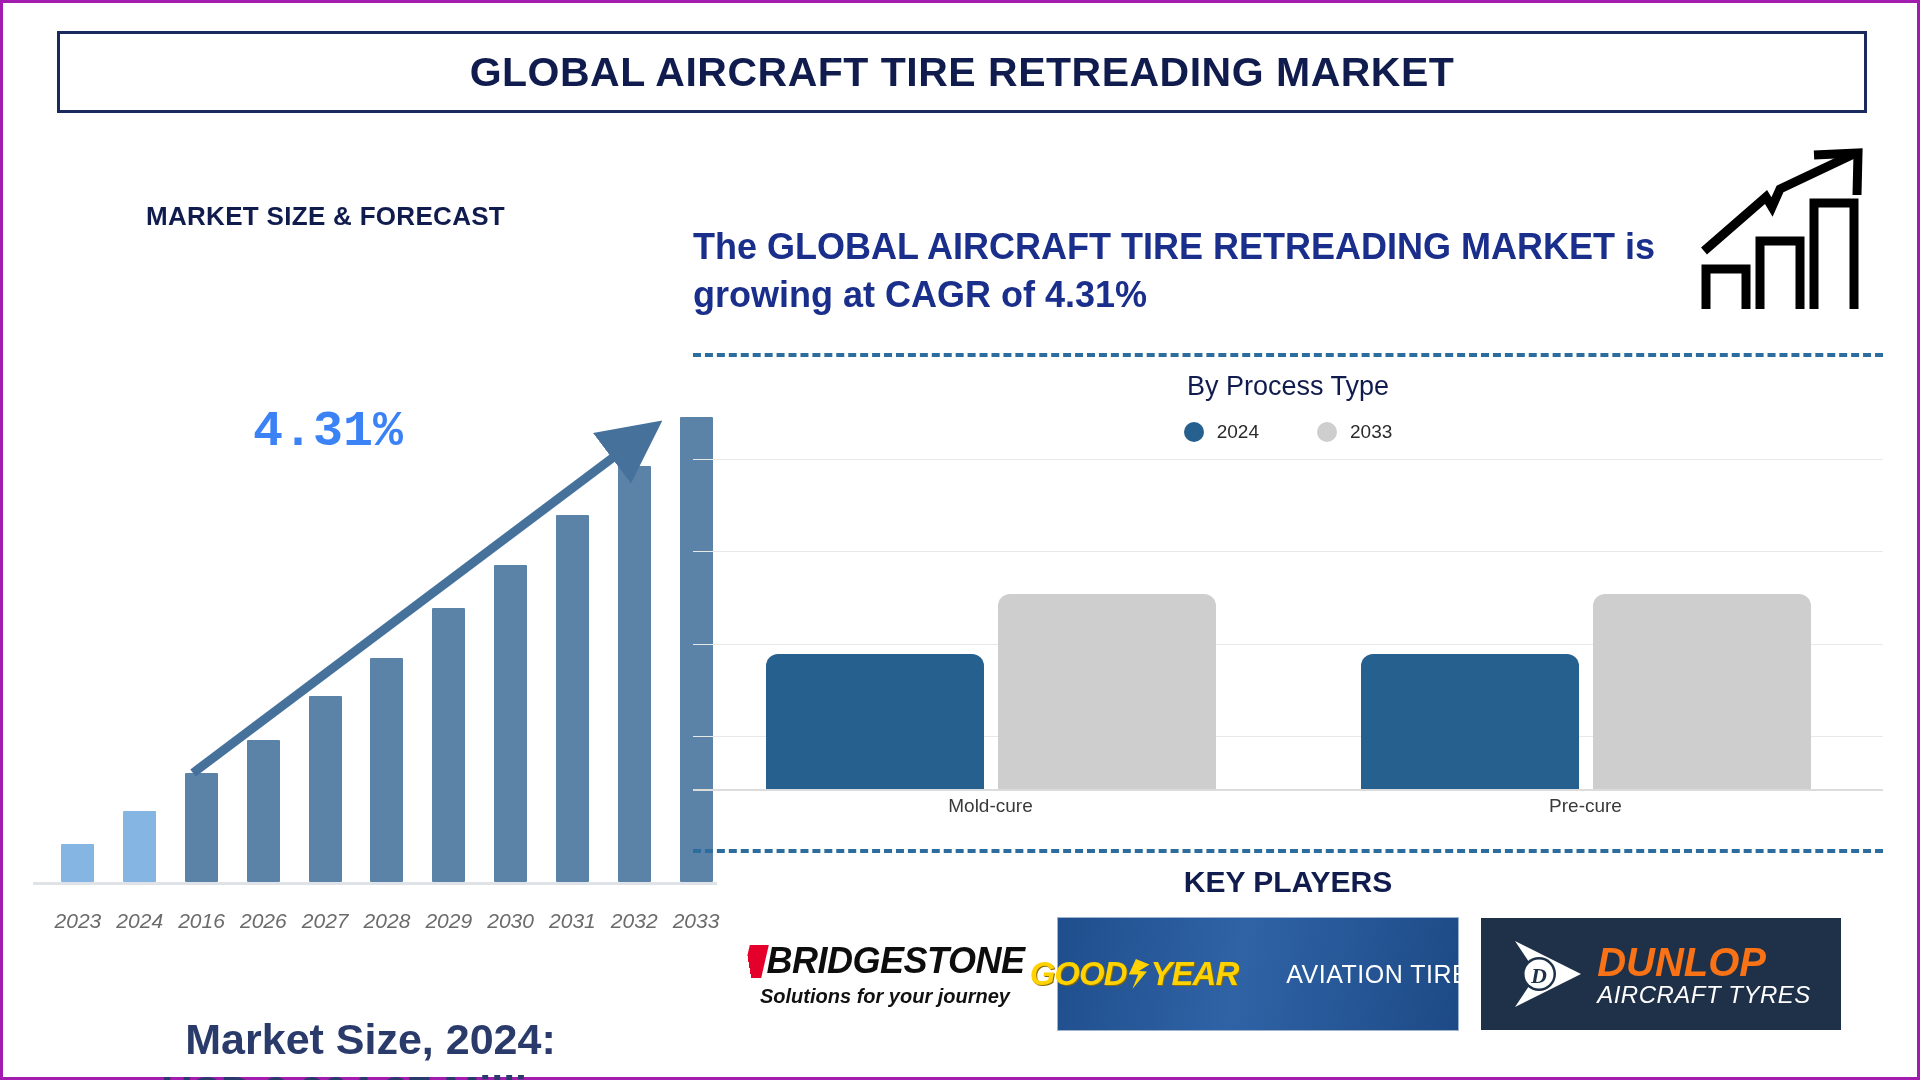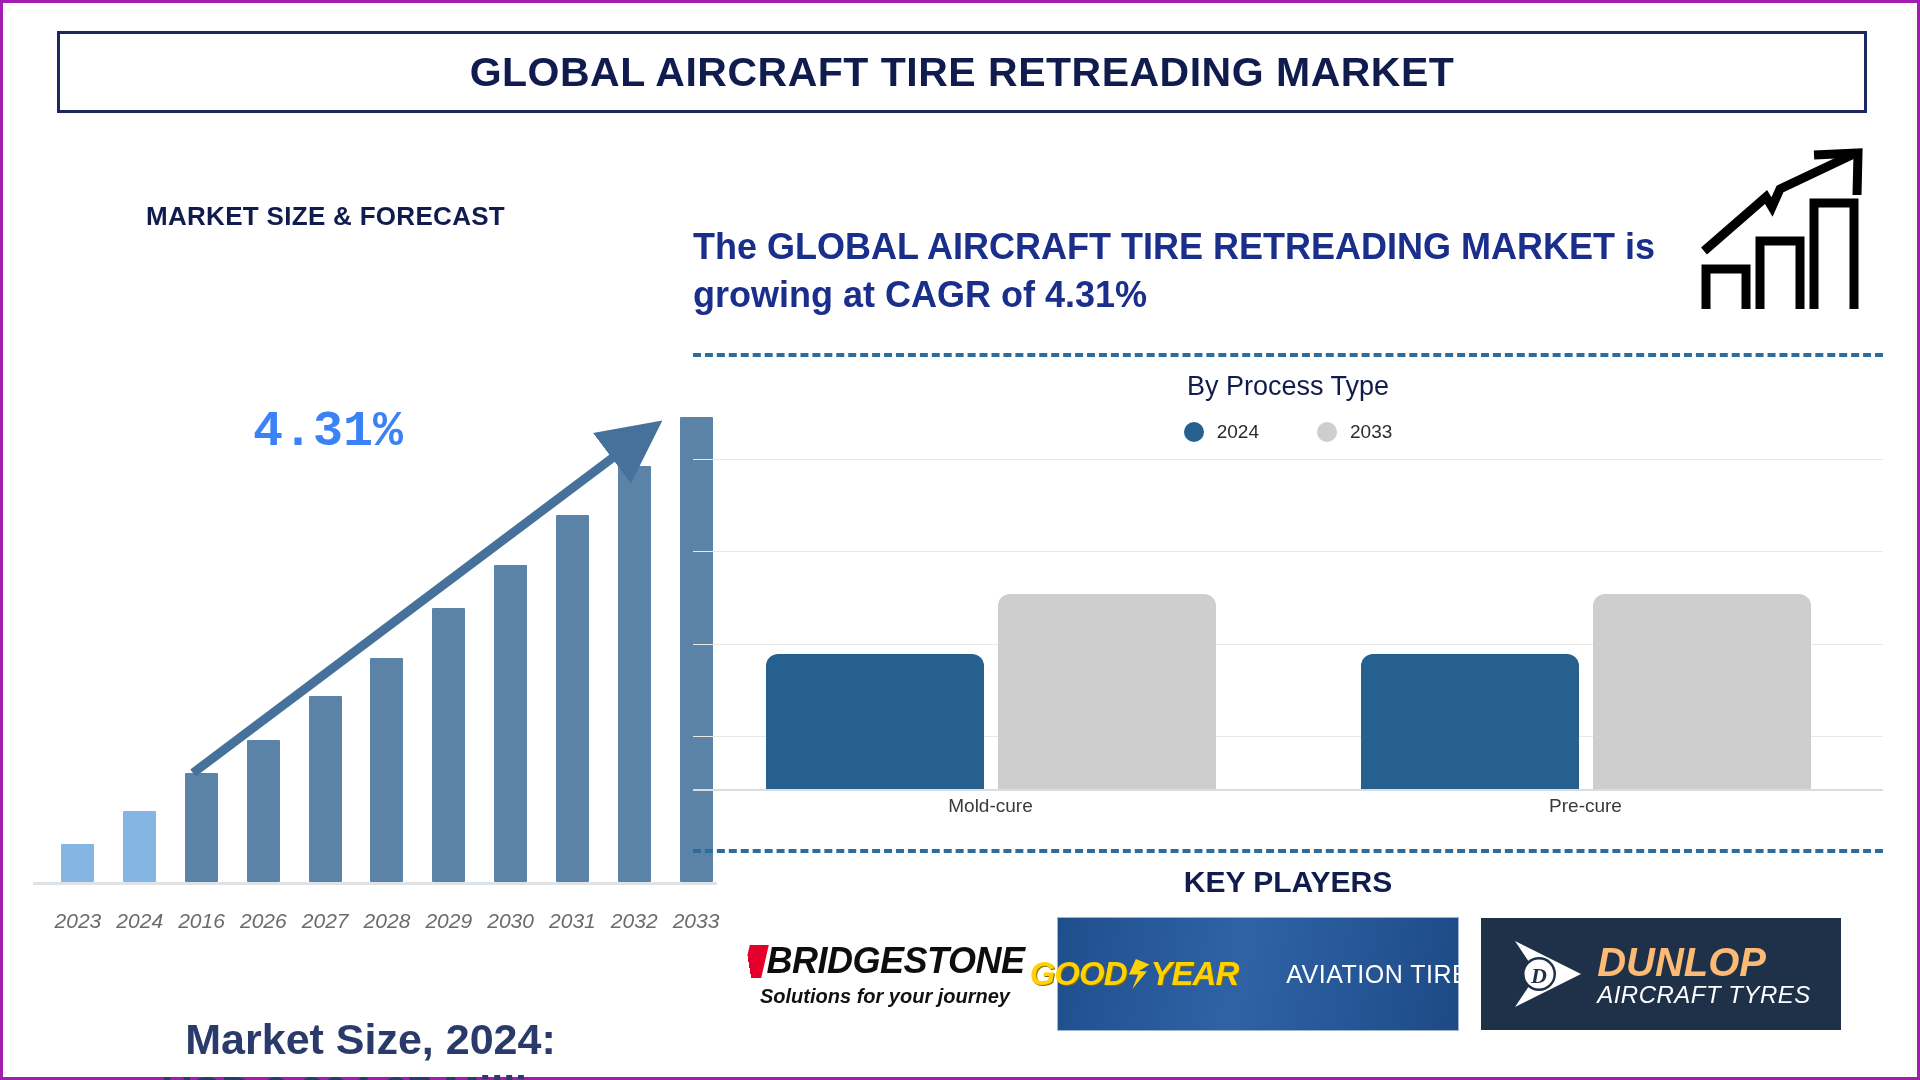--- a/index.html
+++ b/index.html
@@ -193,21 +193,21 @@
   }
 
   
   .dl{
     width:360px;height:112px;background:#1e3149;
     display:flex;align-items:center;justify-content:center;gap:12px;
   }
   .dl-mark{position:relative;width:74px;height:74px;}
   .dl-text{display:flex;flex-direction:column;align-items:flex-start;gap:1px;}
   .dl-main{
-    font-size:40px;font-weight:bold;font-style:italic;color:#fdba74;
+    font-size:40px;font-weight:bold;font-style:italic;color:#f97316;
     letter-spacing:0px;line-height:1;white-space:nowrap;
   }
   .dl-sub{
     font-size:24px;font-style:italic;color:#ffffff;letter-spacing:.5px;
     line-height:1;white-space:nowrap;
   }
 </style>
 </head>
 <body>
 

